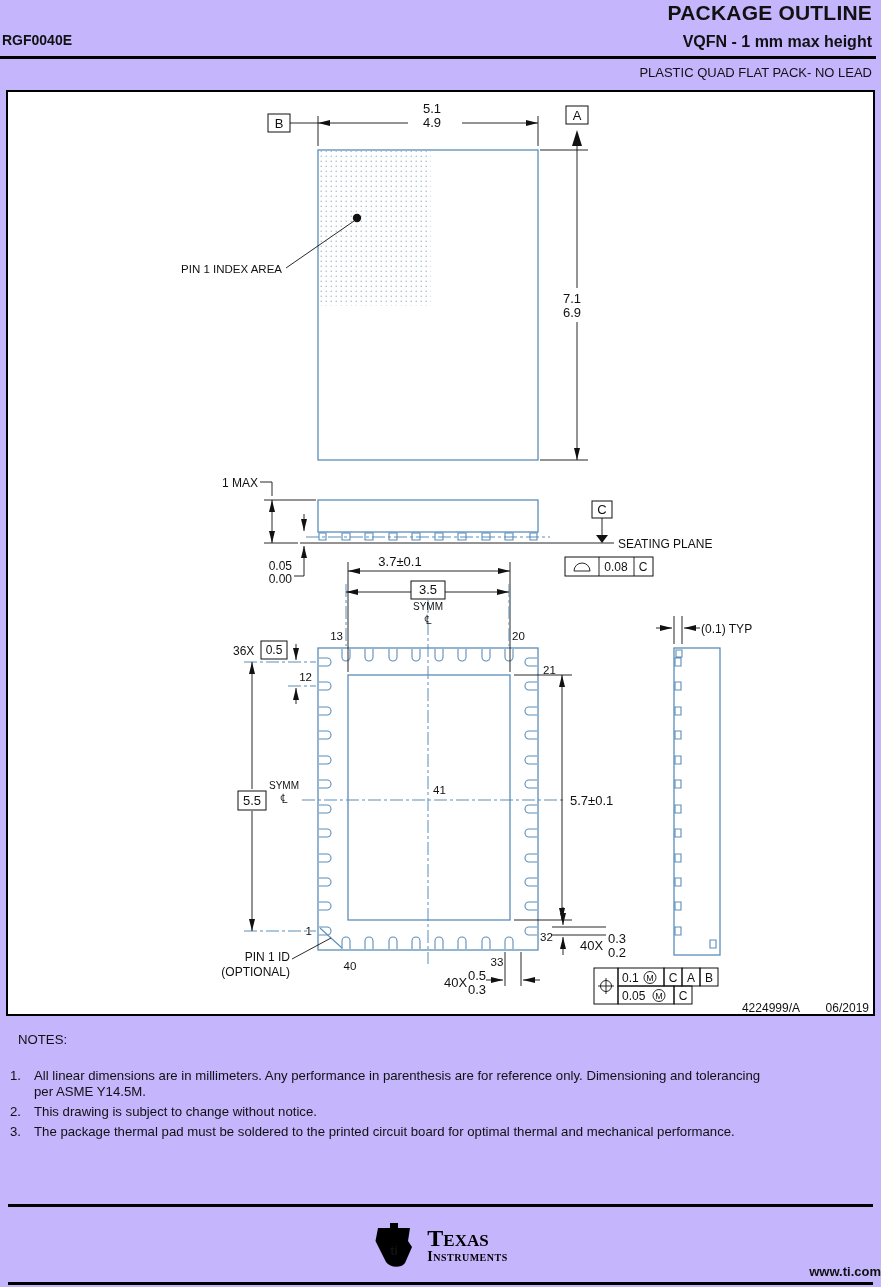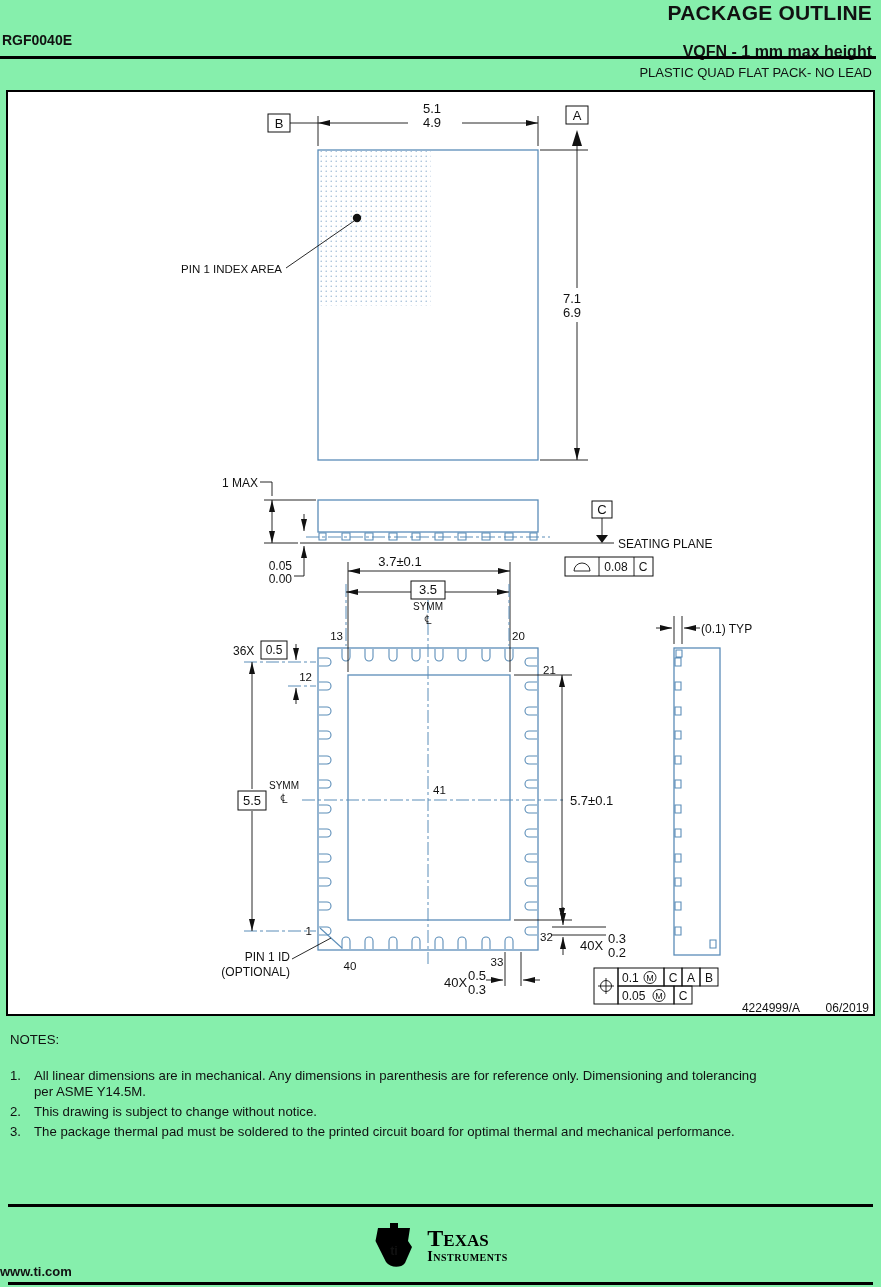--- a/index.html
+++ b/index.html
@@ -1,42 +1,42 @@
 <!DOCTYPE html>
 <html><head>
 <meta charset="utf-8">
 <style>
   *{margin:0;padding:0;box-sizing:border-box}
   html,body{background:#9a9a9a}
-  .page{position:relative;width:881px;height:1287px;background:#86efac;font-family:"Liberation Sans",sans-serif;color:#111;overflow:hidden;margin:0 auto}
+  .page{position:relative;width:881px;height:1287px;background:#c4b5fd;font-family:"Liberation Sans",sans-serif;color:#111;overflow:hidden;margin:0 auto}
   .hdr-title{position:absolute;top:1px;right:9px;font-size:21px;font-weight:bold;letter-spacing:.2px}
   .hdr-part{position:absolute;top:32px;left:2px;font-size:14px;font-weight:bold}
-  .hdr-sub{position:absolute;top:43px;right:9px;font-size:16px;font-weight:bold}
+  .hdr-sub{position:absolute;top:33px;right:9px;font-size:16px;font-weight:bold}
   .hdr-rule{position:absolute;top:56px;left:0;width:876px;height:3px;background:#000}
   .hdr-family{position:absolute;top:65px;right:9px;font-size:13px}
   .drawing{position:absolute;top:90px;left:6px;width:869px;height:926px;border:2px solid #000;background:#fff}
   svg text{font-family:"Liberation Sans",sans-serif;fill:#111;font-size:12.5px}
   .f13{font-size:13px}.f12{font-size:12px}.f11{font-size:11.5px}.f10{font-size:10px}
   .blue{fill:none;stroke:#5b8db8;stroke-width:1.3}
   .bluethin{fill:none;stroke:#5b8db8;stroke-width:1.1}
   .cl{fill:none;stroke:#5b8db8;stroke-width:1;stroke-dasharray:13 3 3 3}
   .dim{stroke:#111;stroke-width:.9;fill:none}
   .dbox{fill:none;stroke:#111;stroke-width:1}
   .wbox{fill:#fff;stroke:#111;stroke-width:1}
   .notes{position:absolute;top:1030px;left:0;width:875px;font-size:13.2px;line-height:16px}
-  .notes-head{margin:2px 0 20px 10px}
+  .notes-head{margin:2px 0 20px 18px}
   .note-row{display:flex;margin-bottom:4px}
   .note-num{width:34px;padding-left:10px;flex:none}
   .note-text{white-space:pre-line;flex:1;padding-right:6px}
   .rule-top{position:absolute;left:8px;top:1204px;width:865px;height:3px;background:#000}
   .logo{position:absolute;left:0;top:1222px;width:881px;display:flex;justify-content:center;align-items:center;gap:12px}
   .brand{font-family:"Liberation Serif",serif;font-weight:bold;font-variant:small-caps;line-height:1;color:#000}
   .brand1{font-size:24px}
   .brand2{font-size:14px;letter-spacing:.5px}
-  .website{position:absolute;top:1264px;left:0;width:881px;text-align:left;font-weight:bold;font-size:13px}
+  .website{position:absolute;top:1264px;left:0;width:881px;text-align:right;font-weight:bold;font-size:13px}
   .rule-bot{position:absolute;left:8px;top:1282px;width:865px;height:3px;background:#000}
 </style>
 </head>
 <body>
 
 <div class="page">
 
   <div class="hdr-title">PACKAGE OUTLINE</div>
   <div class="hdr-part">RGF0040E</div>
   <div class="hdr-sub">VQFN - 1 mm max height</div>
@@ -254,21 +254,21 @@
 
       <text x="800" y="1012" text-anchor="end" class="f12">4224999/A</text>
       <text x="869" y="1012" text-anchor="end" class="f12">06/2019</text>
     </svg>
   </div>
 
   <div class="notes">
     <div class="notes-head">NOTES:</div>
     <div class="note-row">
       <span class="note-num">1.</span>
-      <span class="note-text">All linear dimensions are in mechanical. Any dimensions in parenthesis are for reference only. Dimensioning and tolerancing
+      <span class="note-text">All linear dimensions are in millimeters. Any performance in parenthesis are for reference only. Dimensioning and tolerancing
 per ASME Y14.5M.</span>
     </div>
     <div class="note-row">
       <span class="note-num">2.</span>
       <span class="note-text">This drawing is subject to change without notice.</span>
     </div>
     <div class="note-row">
       <span class="note-num">3.</span>
       <span class="note-text">The package thermal pad must be soldered to the printed circuit board for optimal thermal and mechanical performance.</span>
     </div>

